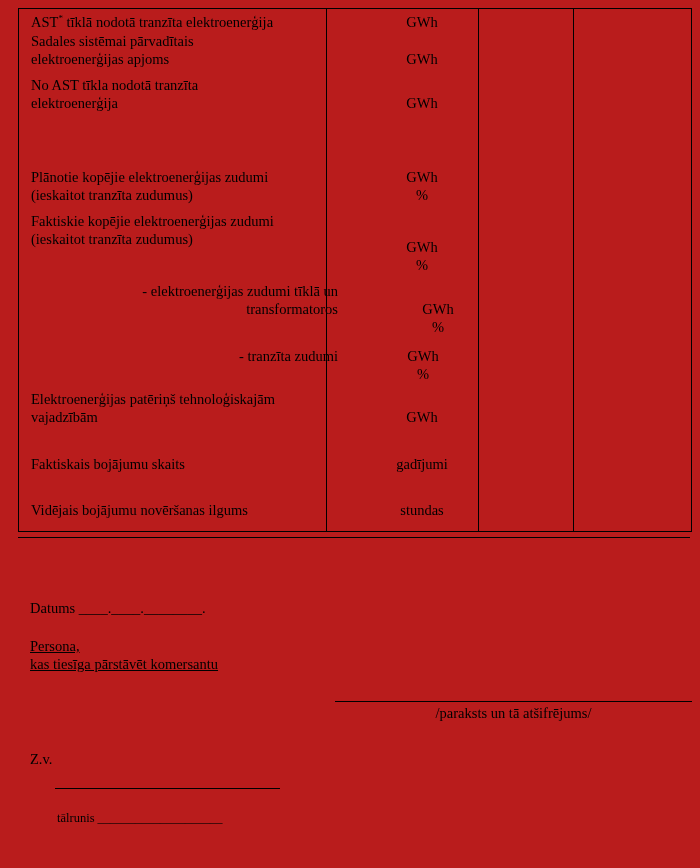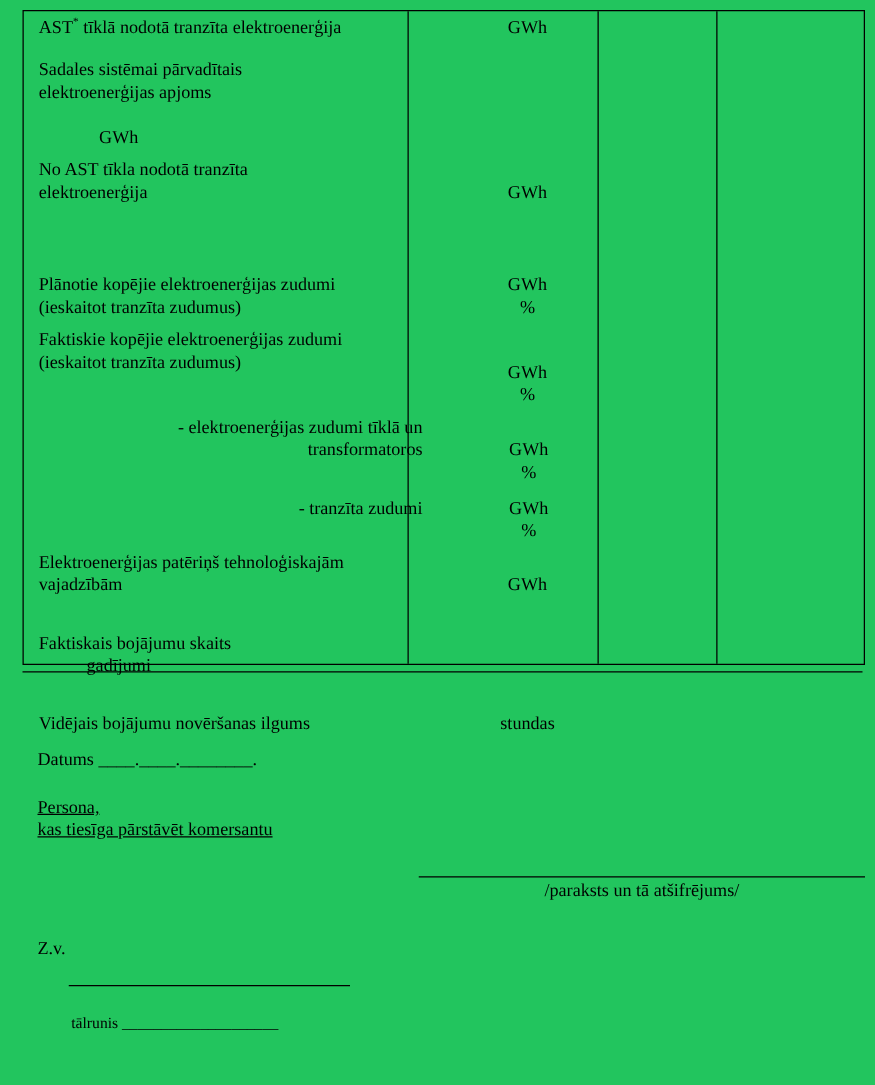--- a/index.html
+++ b/index.html
@@ -1,20 +1,20 @@
 <!DOCTYPE html>
 <html><head>
 <meta charset="utf-8">
 <style>
   html, body { margin: 0; padding: 0; background: #fff; }
   .page {
     position: relative;
     width: 700px;
     height: 868px;
-    background: #22c55e;
+    background: #b91c1c;
     color: #000;
     font-family: "Liberation Serif", "DejaVu Serif", serif;
     font-size: 14.5px;
     overflow: hidden;
   }
   
   .tbl {
     position: absolute;
     left: 18px; top: 8px;
     width: 672px; height: 522px;
@@ -22,23 +22,23 @@
   }
   .vline { position: absolute; top: 0; bottom: 0; width: 0; border-left: 1px solid #000; }
   .v1 { left: 307px; } .v2 { left: 459px; } .v3 { left: 554px; }
   .row { display: flex; }
   .lbl { width: 307px; padding-left: 12px; padding-right: 8px; }
   .lbl.right { text-align: right; padding-right: 9px; }
   .unit { width: 152px; text-align: center; }
   .unit.pad8 { padding-top: 8px; }
   .tline { height: 18px; line-height: 18px; white-space: nowrap; }
   .uline { height: 18px; }
-  .r1 { margin-top: 4px; }  .r2 { margin-top: 16px; flex-direction: column; }   .r3 { margin-top: 8px; }
-  .r4 { margin-top: 38px; align-items: flex-end; } .r5 { margin-top: 8px; } .r6 { margin-top: 8px; }
-  .r7 { margin-top: 11px; } .r8 { margin-top: 7px; } .r9 { margin-top: 29px; flex-direction: column; }
+  .r1 { margin-top: 4px; }  .r2 { margin-top: 1px; }   .r3 { margin-top: 8px; }
+  .r4 { margin-top: 38px; align-items: flex-end; } .r5 { margin-top: 8px; } .r6 { margin-top: 8px; gap: 15px; }
+  .r7 { margin-top: 11px; } .r8 { margin-top: 7px; } .r9 { margin-top: 29px; }
   .r10 { margin-top: 28px; }
   sup { font-size: 9px; line-height: 0; }
   .hr2 { position: absolute; left: 18px; top: 537px; width: 672px; height: 0; border-top: 1px solid #000; }
   
   .abs { position: absolute; line-height: 18px; }
   .sigline { position: absolute; left: 335px; top: 701px; width: 357px; height: 0; border-top: 1px solid #000; }
   .sigcap  { position: absolute; left: 335px; top: 704px; width: 357px; text-align: center; line-height: 18px; }
   .prepline { position: absolute; left: 55px; top: 788px; width: 225px; height: 0; border-top: 1px solid #000; }
   .small { font-size: 12.5px; line-height: 18px; }
 </style>

